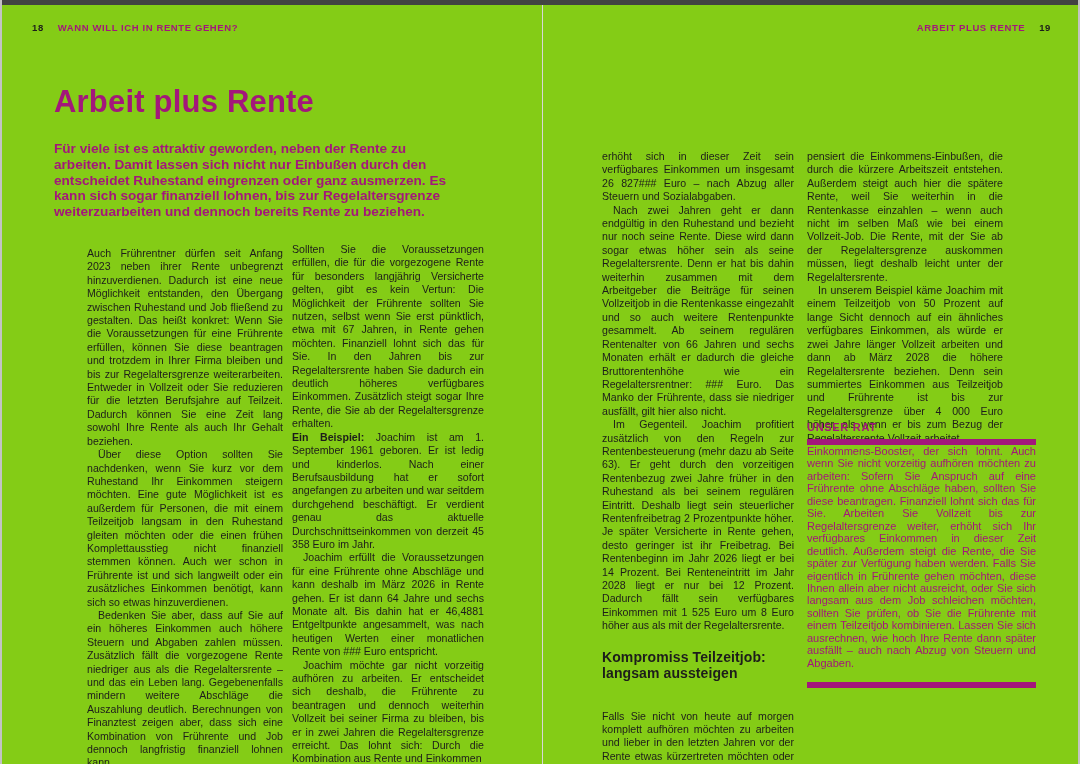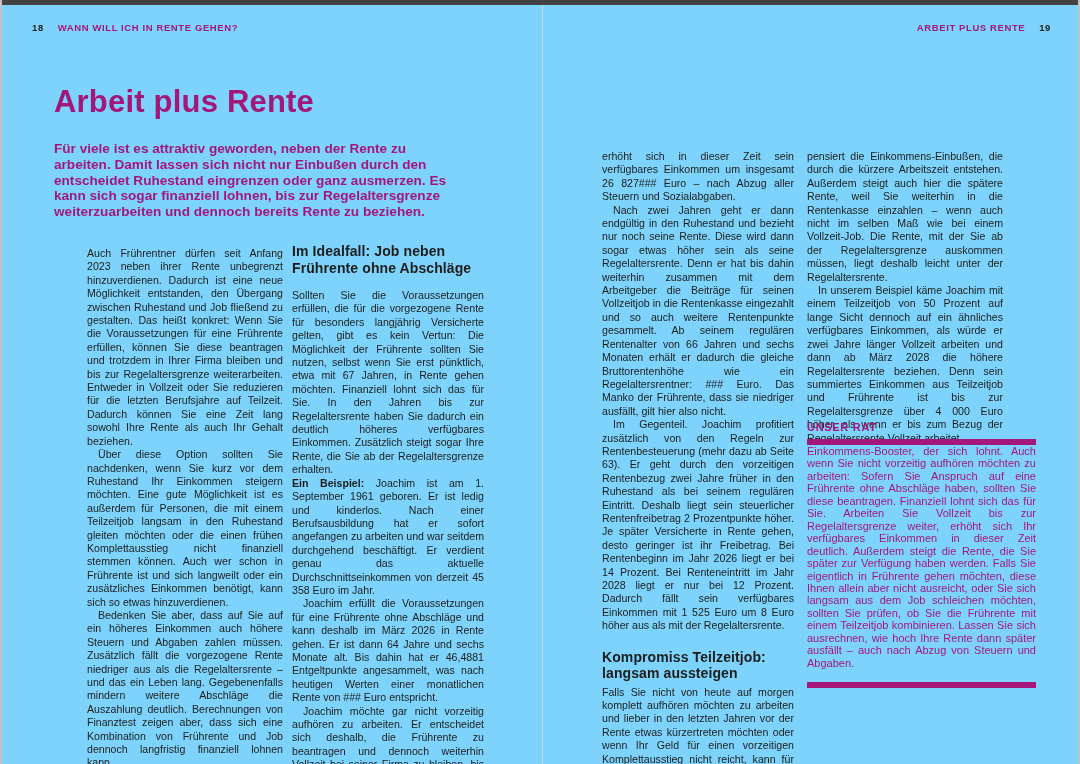--- a/index.html
+++ b/index.html
@@ -6,21 +6,21 @@
   body {
     width: 1080px; height: 764px;
     background: #ffffff;
     font-family: "Liberation Sans", sans-serif;
     color: #1d1d1b;
     overflow: hidden;
   }
   .spread {
     position: relative;
     width: 1080px; height: 764px;
-    background: #7dd3fc;
+    background: #84cc16;
     border-left: 2px solid #c3c3c3;
     border-right: 2px solid #c3c3c3;
     box-sizing: border-box;
   }
   .topbar {
     position: absolute; left: 0; top: 0;
     width: 100%; height: 5px;
     background: #424242;
   }
   .gutter {
@@ -68,21 +68,21 @@
   }
   .col p { margin: 0; }
   .col p.ind { text-indent: 11px; }
   .col h2 {
     margin: 0 0 13px 0;
     font-size: 14px; line-height: 16.5px;
     font-weight: bold;
     text-align: left;
     letter-spacing: 0.1px;
   }
-  .col h2.mid { margin: 16px 0 4px 0; }
+  .col h2.mid { margin: 16px 0 28px 0; }
   .col1 { left: 85px;  top: 247px; width: 196px; }
   .col2 { left: 290px; top: 243px; width: 192px; }
   .col3 { left: 600px; top: 150px; width: 192px; }
   .col4 { left: 805px; top: 150px; width: 196px; }
 
   
   .advice {
     position: absolute; left: 805px; top: 421px;
     width: 229px;
   }
@@ -129,21 +129,20 @@
   <h1 class="article-title">Arbeit plus Rente</h1>
   <p class="intro">Für viele ist es attraktiv geworden, neben der Rente zu arbeiten. Damit lassen sich nicht nur Einbußen durch den entscheidet Ruhestand eingrenzen oder ganz ausmerzen. Es kann sich sogar finanziell lohnen, bis zur Regelaltersgrenze weiterzuarbeiten und dennoch bereits Rente zu beziehen.</p>
 
   <section class="col col1">
     <p>Auch Frührentner dürfen seit Anfang 2023 neben ihrer Rente unbegrenzt hinzuverdienen. Dadurch ist eine neue Möglichkeit entstanden, den Übergang zwischen Ruhestand und Job fließend zu gestalten. Das heißt konkret: Wenn Sie die Voraussetzungen für eine Frührente erfüllen, können Sie diese beantragen und trotzdem in Ihrer Firma bleiben und bis zur Regelaltersgrenze weiterarbeiten. Entweder in Vollzeit oder Sie reduzieren für die letzten Berufsjahre auf Teilzeit. Dadurch können Sie eine Zeit lang sowohl Ihre Rente als auch Ihr Gehalt beziehen.</p>
     <p class="ind">Über diese Option sollten Sie nachdenken, wenn Sie kurz vor dem Ruhestand Ihr Einkommen steigern möchten. Eine gute Möglichkeit ist es außerdem für Personen, die mit einem Teilzeitjob langsam in den Ruhestand gleiten möchten oder die einen frühen Komplettausstieg nicht finanziell stemmen können. Auch wer schon in Frührente ist und sich langweilt oder ein zusätzliches Einkommen benötigt, kann sich so etwas hinzuverdienen.</p>
     <p class="ind">Bedenken Sie aber, dass auf Sie auf ein höheres Einkommen auch höhere Steuern und Abgaben zahlen müssen. Zusätzlich fällt die vorgezogene Rente niedriger aus als die Regelaltersrente – und das ein Leben lang. Gegebenenfalls mindern weitere Abschläge die Auszahlung deutlich. Berechnungen von Finanztest zeigen aber, dass sich eine Kombination von Frührente und Job dennoch langfristig finanziell lohnen kann.</p>
   </section>
 
   <section class="col col2">
-    <h2>Im Idealfall: Job neben Frührente ohne Abschläge</h2>
     <p>Sollten Sie die Voraussetzungen erfüllen, die für die vorgezogene Rente für besonders langjährig Versicherte gelten, gibt es kein Vertun: Die Möglichkeit der Frührente sollten Sie nutzen, selbst wenn Sie erst pünktlich, etwa mit 67 Jahren, in Rente gehen möchten. Finanziell lohnt sich das für Sie. In den Jahren bis zur Regelaltersrente haben Sie dadurch ein deutlich höheres verfügbares Einkommen. Zusätzlich steigt sogar Ihre Rente, die Sie ab der Regelaltersgrenze erhalten.</p>
     <p><b>Ein Beispiel:</b> <span>Joachim ist am 1. September 1961 geboren. Er ist ledig und kinderlos. Nach einer Berufsausbildung hat er sofort angefangen zu arbeiten und war seitdem durchgehend beschäftigt. Er verdient genau das aktuelle Durchschnittseinkommen von derzeit 45 358 Euro im Jahr.</span></p>
     <p class="ind">Joachim erfüllt die Voraussetzungen für eine Frührente ohne Abschläge und kann deshalb im März 2026 in Rente gehen. Er ist dann 64 Jahre und sechs Monate alt. Bis dahin hat er 46,4881 Entgeltpunkte angesammelt, was nach heutigen Werten einer monatlichen Rente von ### Euro entspricht.</p>
     <p class="ind">Joachim möchte gar nicht vorzeitig aufhören zu arbeiten. Er entscheidet sich deshalb, die Frührente zu beantragen und dennoch weiterhin Vollzeit bei seiner Firma zu bleiben, bis er in zwei Jahren die Regelaltersgrenze erreicht. Das lohnt sich: Durch die Kombination aus Rente und Einkommen</p>
   </section>
 
   <section class="col col3">
     <p>erhöht sich in dieser Zeit sein verfügbares Einkommen um insgesamt 26 827### Euro – nach Abzug aller Steuern und Sozialabgaben.</p>
     <p class="ind">Nach zwei Jahren geht er dann endgültig in den Ruhestand und bezieht nur noch seine Rente. Diese wird dann sogar etwas höher sein als seine Regelaltersrente. Denn er hat bis dahin weiterhin zusammen mit dem Arbeitgeber die Beiträge für seinen Vollzeitjob in die Rentenkasse eingezahlt und so auch weitere Rentenpunkte gesammelt. Ab seinem regulären Rentenalter von 66 Jahren und sechs Monaten erhält er dadurch die gleiche Bruttorentenhöhe wie ein Regelaltersrentner: ### Euro. Das Manko der Frührente, dass sie niedriger ausfällt, gilt hier also nicht.</p>
     <p class="ind">Im Gegenteil. Joachim profitiert zusätzlich von den Regeln zur Rentenbesteuerung (mehr dazu ab Seite 63). Er geht durch den vorzeitigen Rentenbezug zwei Jahre früher in den Ruhestand als bei seinem regulären Eintritt. Deshalb liegt sein steuerlicher Rentenfreibetrag 2 Prozentpunkte höher. Je später Versicherte in Rente gehen, desto geringer ist ihr Freibetrag. Bei Rentenbeginn im Jahr 2026 liegt er bei 14 Prozent. Bei Renteneintritt im Jahr 2028 liegt er nur bei 12 Prozent. Dadurch fällt sein verfügbares Einkommen mit 1 525 Euro um 8 Euro höher aus als mit der Regelaltersrente.</p>

